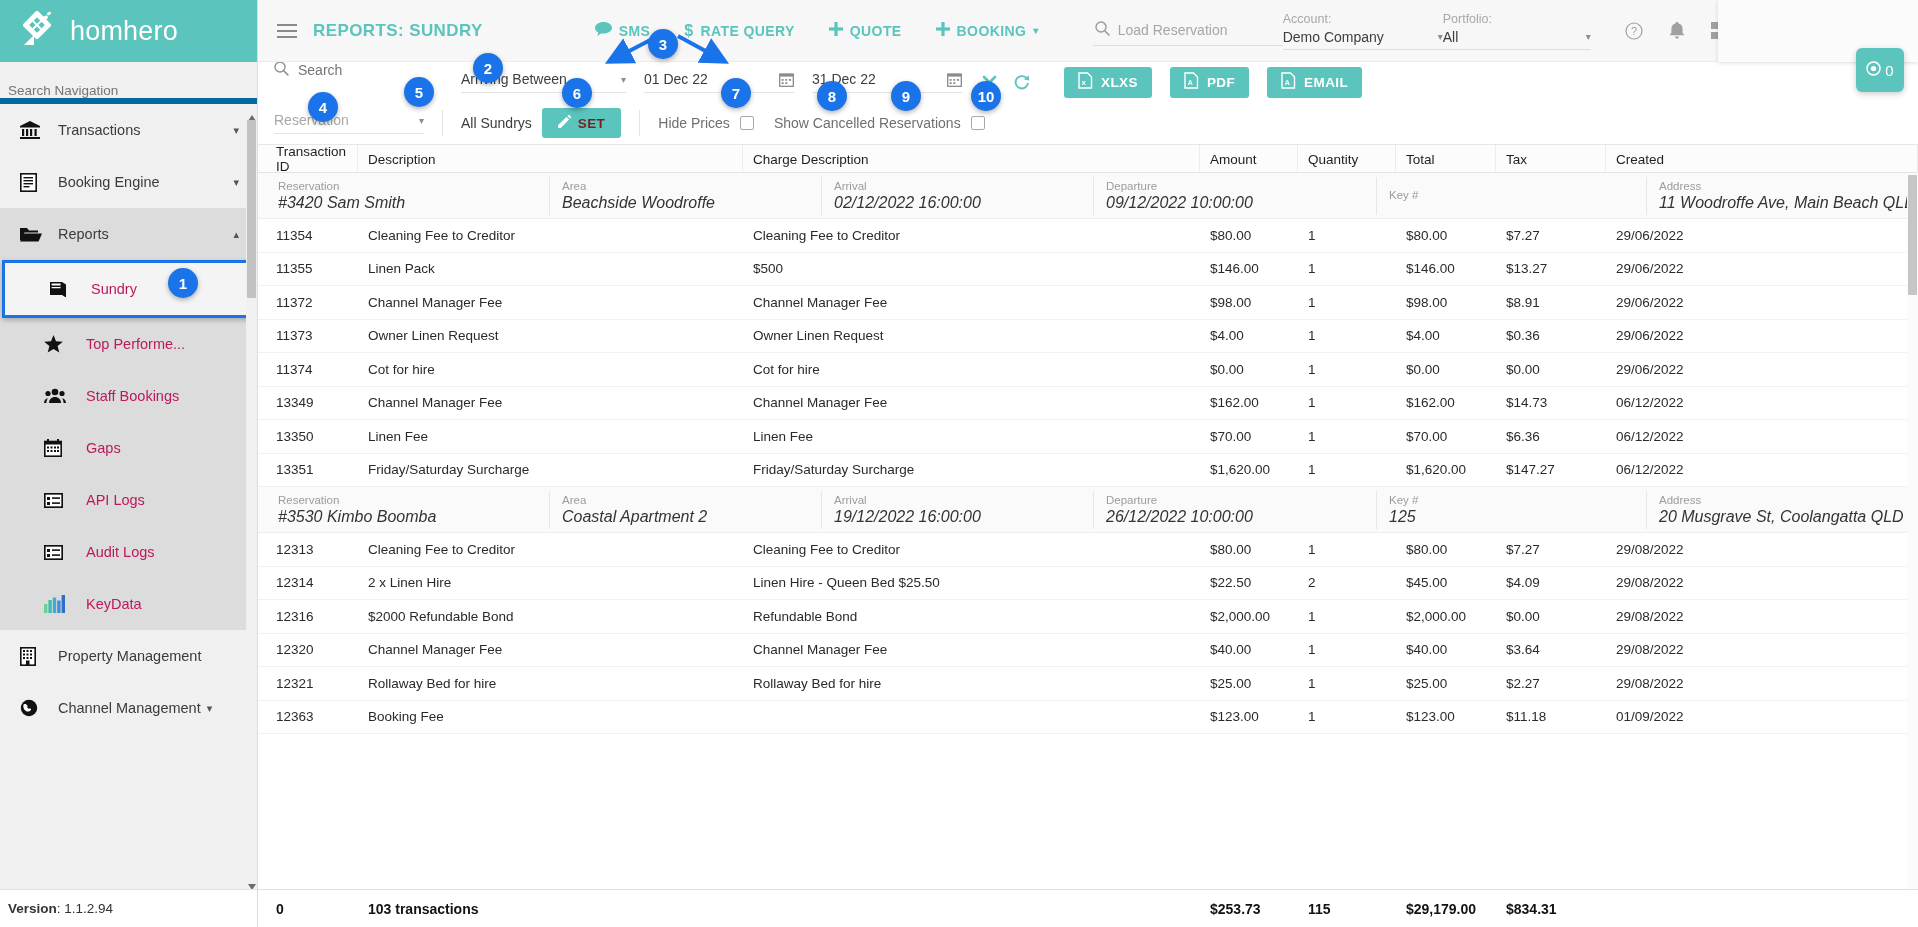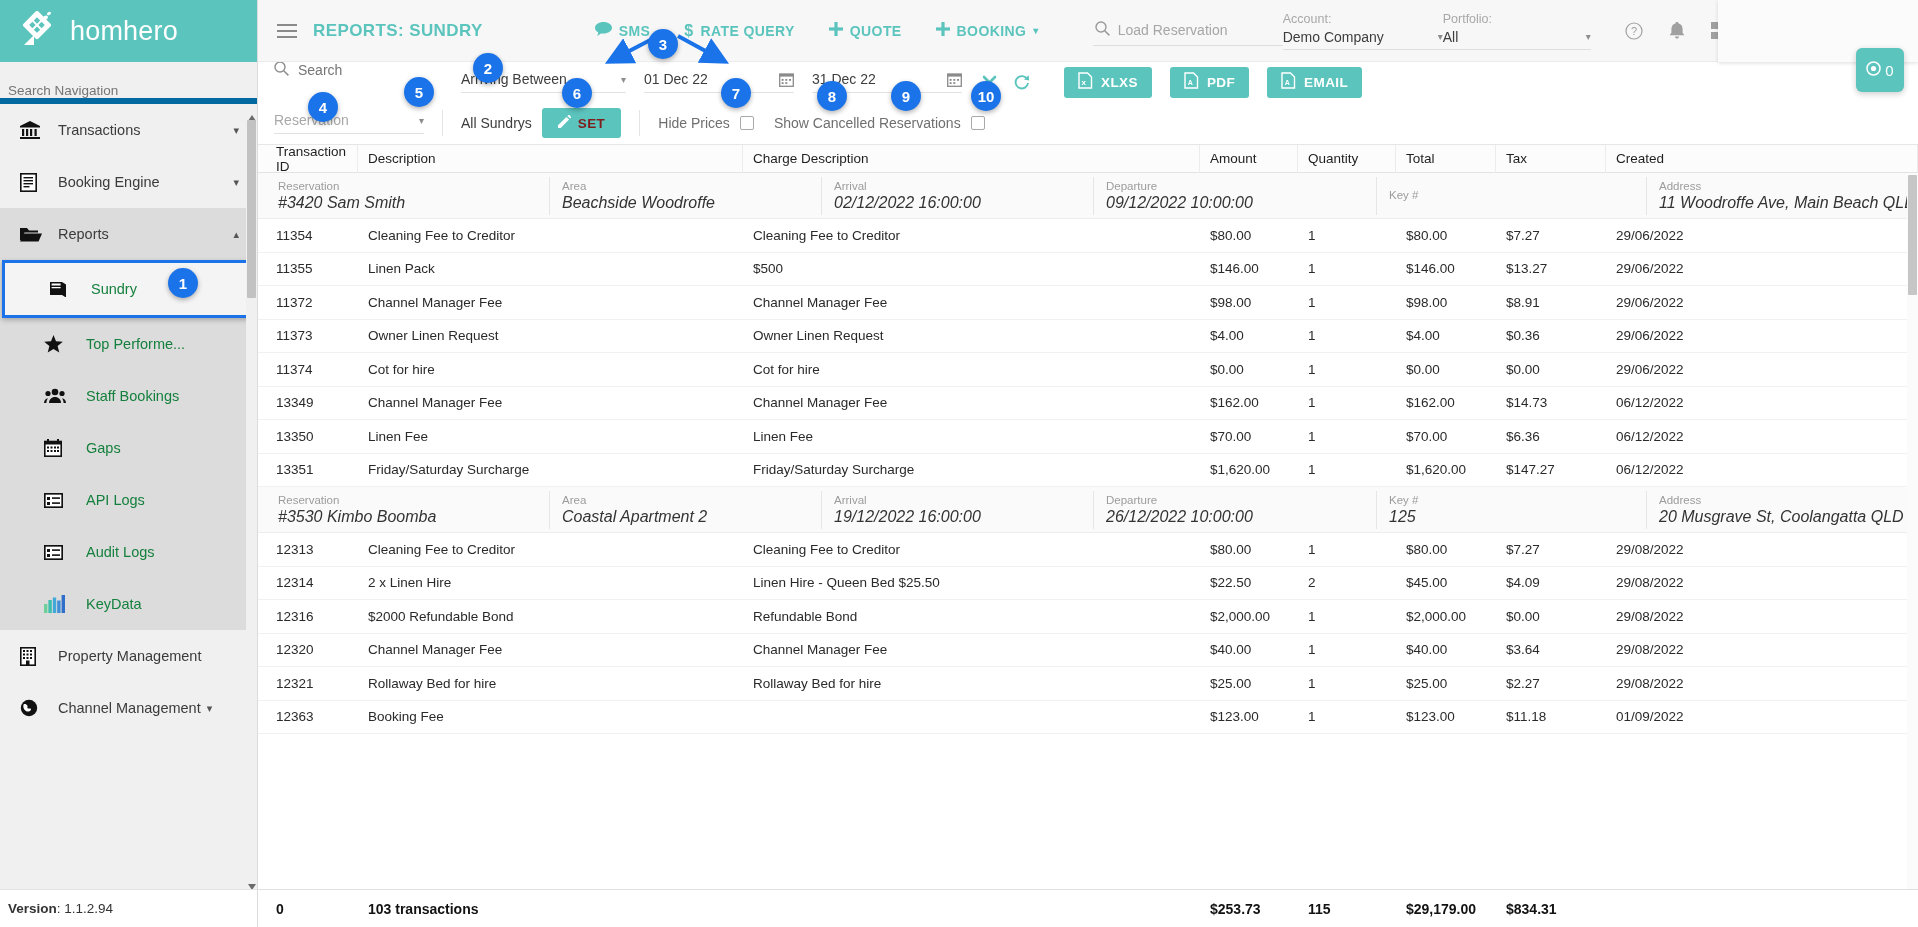--- a/index.html
+++ b/index.html
@@ -51,21 +51,21 @@
     padding: 0 18px 0 20px; cursor: pointer;
     font-size: 14.5px; color: #3b3b3b;
   }
   .nav-group-head .ico { width: 38px; flex: 0 0 38px; font-size: 18px; color: #1a1a1a; display:flex; align-items:center; }
   .nav-group-head .lbl { flex: 1; }
   .nav-group-head .chev { font-size: 11px; color: #555; }
   .nav-group-head.open { background: #dcdcdc; }
   .nav-sub { background: #dcdcdc; }
   .nav-sub-item {
     height: 52px; display: flex; align-items: center;
-    padding-left: 44px; font-size: 14.5px; color: #15803d;
+    padding-left: 44px; font-size: 14.5px; color: #be185d;
     cursor: pointer; position: relative;
   }
   .nav-sub-item .ico { width: 42px; flex: 0 0 42px; font-size: 17px; display:flex; align-items:center; }
   .nav-sub-item.active {
     background: #f4f4f4;
     border: 3px solid #1a73e8;
     box-shadow: 0 2px 5px rgba(0,0,0,.25);
     margin: 0 2px; height: 58px;
   }
   .nav-plain {
@@ -179,21 +179,21 @@
     height:30px; padding:0 16px; display:flex; align-items:center; gap:7px;
     font-size:13.5px; font-weight:700; letter-spacing:.4px; cursor:pointer; margin-left:10px;
     font-family:"Liberation Sans",sans-serif;
   }
   .chk-grp { display:flex; align-items:center; gap:10px; font-size:14px; color:#6f6f6f; }
   .chkbox { width:14px; height:14px; border:1.6px solid #a9a9a9; border-radius:2px; display:inline-block; }
 
   
   .tablewrap { flex:1; display:flex; flex-direction:column; min-height:0; position:relative; border-top:1px solid #e6e6e6;}
   .thead {
-    display:flex; height:28px; align-items:center; background:#fcfcfc;
+    display:flex; height:28px; align-items:flex-start; background:#fcfcfc;
     border-bottom:1px solid #e3e3e3; font-size:13.5px; color:#1f1f1f;
     padding-left: 8px;
   }
   .thead .th { padding-left:10px; border-right:1px solid #ececec; height:28px; display:flex; align-items:center; }
   .tbody { flex:1; overflow:hidden; position:relative; }
   .grouprow {
     display:flex; height:46px; align-items:center;
     background:#fafafa; border-bottom:1px solid #ededed; padding-left: 8px;
   }
   .gcell { padding-left:12px; display:flex; flex-direction:column; justify-content:center; height:38px; border-left:1px solid #e6e6e6; }

